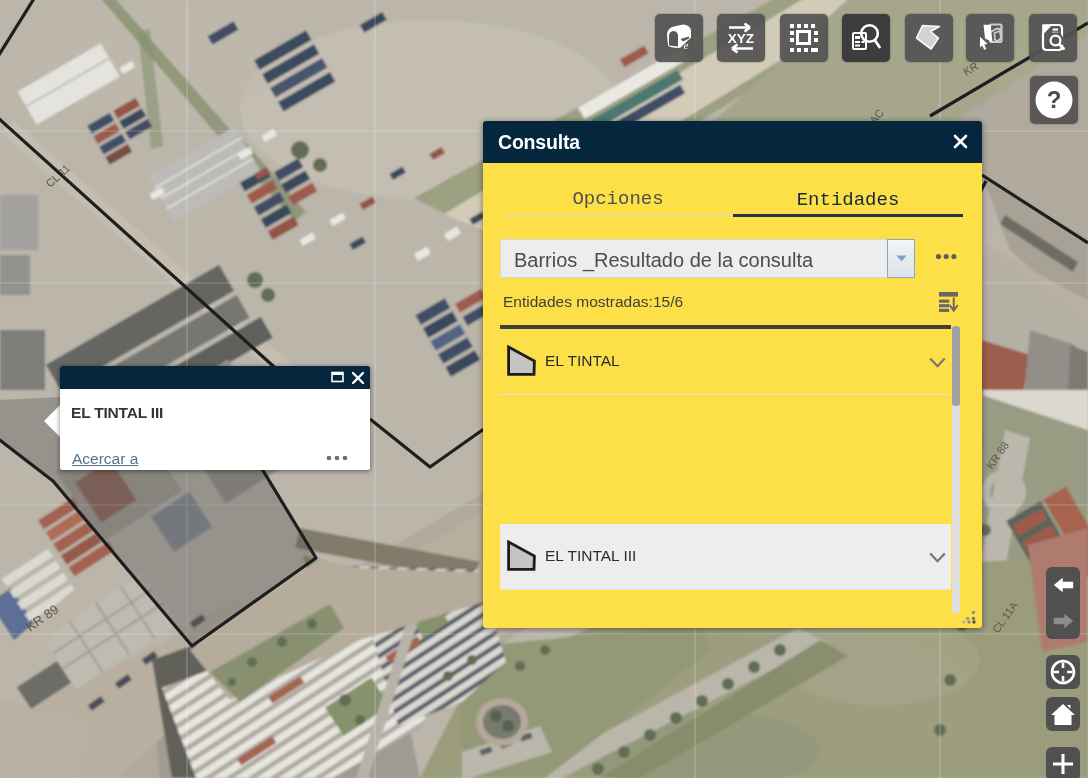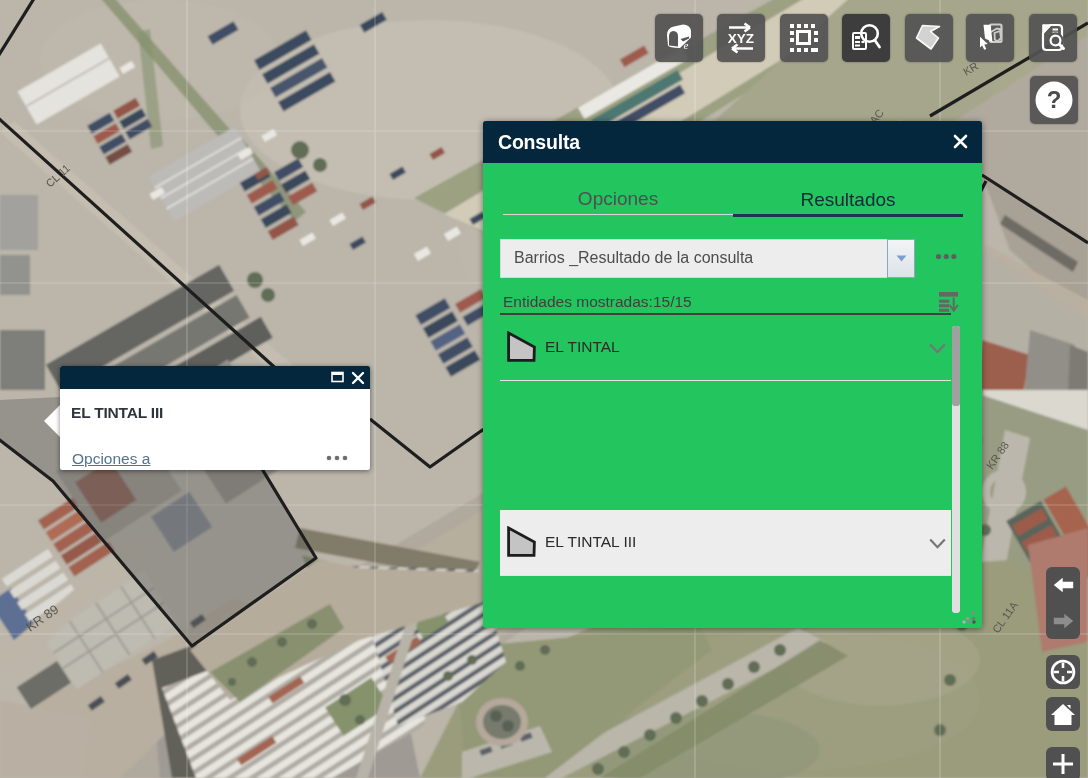--- a/index.html
+++ b/index.html
@@ -4,37 +4,37 @@
 <style>
   html,body{margin:0;padding:0;}
   body{width:1088px;height:778px;overflow:hidden;position:relative;
        font-family:"Liberation Sans", sans-serif;}
   #map{position:absolute;left:0;top:0;}
   .tbtn{position:absolute;width:48px;height:48px;background:rgba(82,82,82,.92);border-radius:5px;
         display:flex;align-items:center;justify-content:center;box-shadow:0 0 2px rgba(0,0,0,.4);}
   .navbtn{position:absolute;width:34px;background:#505050;border-radius:6px;
         display:flex;align-items:center;justify-content:center;}
   
-  #panel{position:absolute;left:483px;top:121px;width:499px;height:507px;background:#22c55e;
+  #panel{position:absolute;left:483px;top:121px;width:499px;height:507px;background:#fde047;
          border-radius:3px;box-shadow:0 1px 6px rgba(0,0,0,.45);}
   #panel-header{position:absolute;left:0;top:0;right:0;height:42px;background:#04273e;
         border-radius:3px 3px 0 0;}
   #panel-header .title{position:absolute;left:15px;top:10px;color:#fff;font-size:19.5px;font-weight:bold;letter-spacing:-0.2px;}
   .tabs{position:absolute;left:20px;top:63px;width:460px;}
   .tab{position:absolute;display:flex;align-items:center;justify-content:center;
-       font-size:19px;width:230px;}
+       font-size:19px;width:230px;font-family:Liberation Mono, monospace;}
   #tab-op{left:0;top:0;height:30px;color:#4f4f4f;border-bottom:1px solid #d8d8d8;}
   #tab-res{left:230px;top:2px;height:28px;color:#16283a;font-weight:500;border-bottom:3px solid #203549;}
   #dd{position:absolute;left:17px;top:118px;width:413px;height:37px;background:#ededed;
       border:1px solid #d7d7d7;}
-  #dd .txt{position:absolute;left:13px;top:9px;font-size:16px;color:#4c4c4c;}
+  #dd .txt{position:absolute;left:13px;top:9px;font-size:20px;color:#4c4c4c;}
   #dd .arrowbox{position:absolute;right:-1px;top:-1px;bottom:-1px;width:26px;border:1px solid #8ca6c0;
       background:linear-gradient(#f2f4f6,#dde3e8);display:flex;align-items:center;justify-content:center;}
   #entidades{position:absolute;left:20px;top:172px;font-size:15.5px;color:#3f3f3f;}
-  #list{position:absolute;left:17px;top:192px;width:451px;height:292px;border-top:2px solid #404040;overflow:hidden;text-decoration:underline;}
+  #list{position:absolute;left:17px;top:204px;width:451px;height:292px;border-top:4px solid #404040;overflow:hidden;text-decoration:underline;}
   .row{position:absolute;left:0;width:100%;height:65px;border-bottom:1px solid #e4e4e4;}
   .row .txt{position:absolute;left:45px;top:23px;font-size:15.5px;color:#2b2b2b;}
   .row svg.poly{position:absolute;left:7px;top:16px;}
   .row svg.chev{position:absolute;right:5px;top:28px;}
   #sbar{position:absolute;left:469px;top:205px;width:8px;height:287px;background:#e0e0e0;border-radius:3px;}
   #sthumb{position:absolute;left:469px;top:205px;width:8px;height:80px;background:#a0a0a0;border-radius:3px;}
   
   #popup{position:absolute;left:60px;top:366px;width:310px;height:104px;background:#fff;border-radius:2px;
          box-shadow:0 1px 5px rgba(0,0,0,.5);}
   #popup-header{position:absolute;left:0;top:0;right:0;height:23px;background:#04273e;border-radius:2px 2px 0 0;}
@@ -453,36 +453,36 @@
 
 <div id="panel">
   <div id="panel-header">
       <span class="title">Consulta</span>
     <svg style="position:absolute;right:14px;top:13px" width="15" height="15" viewBox="0 0 15 15">
       <path d="M2 2 L13 13 M13 2 L2 13" stroke="#fff" stroke-width="2.6" stroke-linecap="round"></path>
     </svg>
   </div>
   <div class="tabs">
     <div class="tab" id="tab-op">Opciones</div>
-    <div class="tab" id="tab-res">Resultados</div>
+    <div class="tab" id="tab-res">Entidades</div>
   </div>
   <div id="dd">
     <span class="txt">Barrios _Resultado de la consulta</span>
     <div class="arrowbox">
       <svg width="11" height="7" viewBox="0 0 11 7">
           <path d="M0.5 0.5 L10.5 0.5 L5.5 6.5 Z" fill="#7b9fd0"></path>
         </svg>
     </div>
   </div>
   <svg style="position:absolute;left:450px;top:131px" width="30" height="9" viewBox="0 0 30 9">
     <circle cx="5.5" cy="4.5" r="2.6" fill="#5f5f5f"></circle>
       <circle cx="13.2" cy="4.5" r="2.6" fill="#5f5f5f"></circle>
       <circle cx="20.9" cy="4.5" r="2.6" fill="#5f5f5f"></circle>
   </svg>
-  <div id="entidades">Entidades mostradas:15/15</div>
+  <div id="entidades">Entidades mostradas:15/6</div>
   <svg style="position:absolute;left:456px;top:171px" width="20" height="21" viewBox="0 0 20 21">
     <rect x="0" y="0" width="19" height="4.6" fill="#666"></rect>
     <rect x="0" y="7.6" width="10.2" height="3.1" fill="#666"></rect>
     <rect x="0" y="12.2" width="10.2" height="3.1" fill="#666"></rect>
     <rect x="0" y="16.8" width="10.2" height="3.1" fill="#666"></rect>
     <path d="M14.7 5.5 L14.7 17.5 M10.6 13 L14.7 18.6 L18.8 13" stroke="#666" stroke-width="1.9" fill="none"></path>
   </svg>
   <div id="list">
     <div class="row" style="top:0">
       <svg class="poly" width="29" height="31" viewBox="0 0 29 31">
@@ -520,21 +520,21 @@
   <div id="popup-header">
     <svg style="position:absolute;right:26px;top:5px" width="13" height="12" viewBox="0 0 13 12">
       <rect x="1" y="1.5" width="11" height="9" fill="none" stroke="#fff" stroke-width="1.6"></rect>
       <rect x="1" y="1" width="11" height="3" fill="#fff"></rect>
     </svg>
     <svg style="position:absolute;right:5px;top:5px" width="14" height="14" viewBox="0 0 14 14">
       <path d="M2 2 L12 12 M12 2 L2 12" stroke="#fff" stroke-width="2.4" stroke-linecap="round"></path>
     </svg>
   </div>
   <span class="ptitle">EL TINTAL III</span>
-  <a class="zoomto">Opciones a</a>
+  <a class="zoomto">Acercar a</a>
   <svg style="position:absolute;right:22px;top:89px" width="22" height="6" viewBox="0 0 22 6">
     <circle cx="3" cy="3" r="2.3" fill="#6e6e6e"></circle>
       <circle cx="11" cy="3" r="2.3" fill="#6e6e6e"></circle>
       <circle cx="19" cy="3" r="2.3" fill="#6e6e6e"></circle>
   </svg>
 </div>
 
 <div class="navbtn" style="left:1046px;top:567px;height:72px;"></div>
 <div class="navbtn" style="left:1046px;top:567px;height:36px;background:transparent">
   <svg width="21" height="18" viewBox="0 0 26 22">

